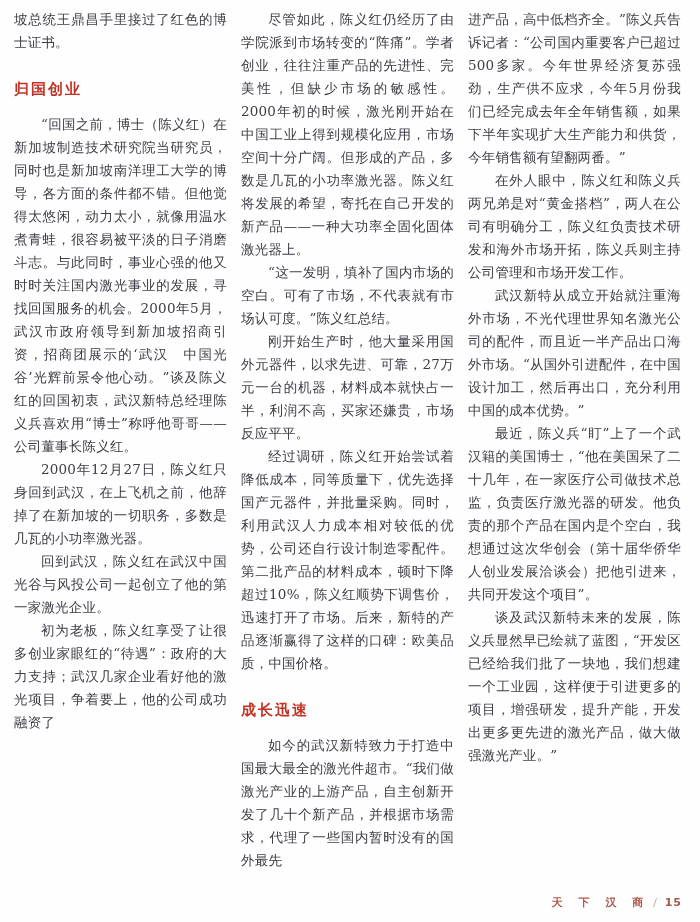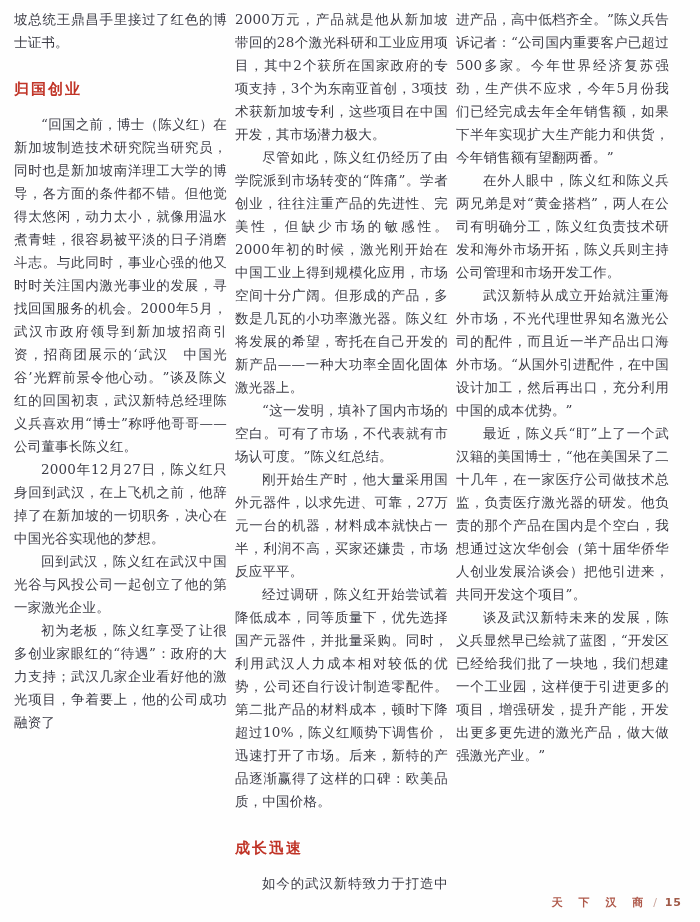--- a/index.html
+++ b/index.html
@@ -6,21 +6,21 @@
   .page {
     position: relative;
     width: 700px;
     height: 922px;
     background: #fefefe;
     overflow: hidden;
     font-family: "DejaVu Serif", serif;
   }
   .columns {
     display: flex;
-    gap: 8px;
+    gap: 14px;
     padding: 8px 8px 0 14px;
     box-sizing: border-box;
   }
   .col {
     width: 213px;
     height: 888px;
     overflow: hidden;
   }
   p.body {
     margin: 0;
@@ -57,26 +57,25 @@
 </style>
 </head>
 <body>
 
 <div class="page">
   <main class="columns">
     <section class="col">
         <p class="body cont">坡总统王鼎昌手里接过了红色的博士证书。</p>
         <h2 class="heading">归国创业</h2>
         <p class="body">“回国之前，博士（陈义红）在新加坡制造技术研究院当研究员，同时也是新加坡南洋理工大学的博导，各方面的条件都不错。但他觉得太悠闲，动力太小，就像用温水煮青蛙，很容易被平淡的日子消磨斗志。与此同时，事业心强的他又时时关注国内激光事业的发展，寻找回国服务的机会。2000年5月，武汉市政府领导到新加坡招商引资，招商团展示的‘武汉　中国光谷’光辉前景令他心动。”谈及陈义红的回国初衷，武汉新特总经理陈义兵喜欢用“博士”称呼他哥哥——公司董事长陈义红。</p>
-        <p class="body">2000年12月27日，陈义红只身回到武汉，在上飞机之前，他辞掉了在新加坡的一切职务，决心在中国光谷实现他的梦想。</p>
+        <p class="body">2000年12月27日，陈义红只身回到武汉，在上飞机之前，他辞掉了在新加坡的一切职务，多数是几瓦的小功率激光器。</p>
         <p class="body">回到武汉，陈义红在武汉中国光谷与风投公司一起创立了他的第一家激光企业。</p>
         <p class="body">初为老板，陈义红享受了让很多创业家眼红的“待遇”：政府的大力支持；武汉几家企业看好他的激光项目，争着要上，他的公司成功融资了</p>
       </section>
     <section class="col">
-        <p class="body cont">2000万元，产品就是他从新加坡带回的28个激光科研和工业应用项目，其中2个获所在国家政府的专项支持，3个为东南亚首创，3项技术获新加坡专利，这些项目在中国开发，其市场潜力极大。</p>
         <p class="body">尽管如此，陈义红仍经历了由学院派到市场转变的“阵痛”。学者创业，往往注重产品的先进性、完美性，但缺少市场的敏感性。2000年初的时候，激光刚开始在中国工业上得到规模化应用，市场空间十分广阔。但形成的产品，多数是几瓦的小功率激光器。陈义红将发展的希望，寄托在自己开发的新产品——一种大功率全固化固体激光器上。</p>
         <p class="body">“这一发明，填补了国内市场的空白。可有了市场，不代表就有市场认可度。”陈义红总结。</p>
         <p class="body">刚开始生产时，他大量采用国外元器件，以求先进、可靠，27万元一台的机器，材料成本就快占一半，利润不高，买家还嫌贵，市场反应平平。</p>
         <p class="body">经过调研，陈义红开始尝试着降低成本，同等质量下，优先选择国产元器件，并批量采购。同时，利用武汉人力成本相对较低的优势，公司还自行设计制造零配件。第二批产品的材料成本，顿时下降超过10%，陈义红顺势下调售价，迅速打开了市场。后来，新特的产品逐渐赢得了这样的口碑：欧美品质，中国价格。</p>
         <h2 class="heading">成长迅速</h2>
         <p class="body">如今的武汉新特致力于打造中国最大最全的激光件超市。“我们做激光产业的上游产品，自主创新开发了几十个新产品，并根据市场需求，代理了一些国内暂时没有的国外最先</p>
       </section>
     <section class="col">
         <p class="body cont">进产品，高中低档齐全。”陈义兵告诉记者：“公司国内重要客户已超过500多家。今年世界经济复苏强劲，生产供不应求，今年5月份我们已经完成去年全年销售额，如果下半年实现扩大生产能力和供货，今年销售额有望翻两番。”</p>
         <p class="body">在外人眼中，陈义红和陈义兵两兄弟是对“黄金搭档”，两人在公司有明确分工，陈义红负责技术研发和海外市场开拓，陈义兵则主持公司管理和市场开发工作。</p>

